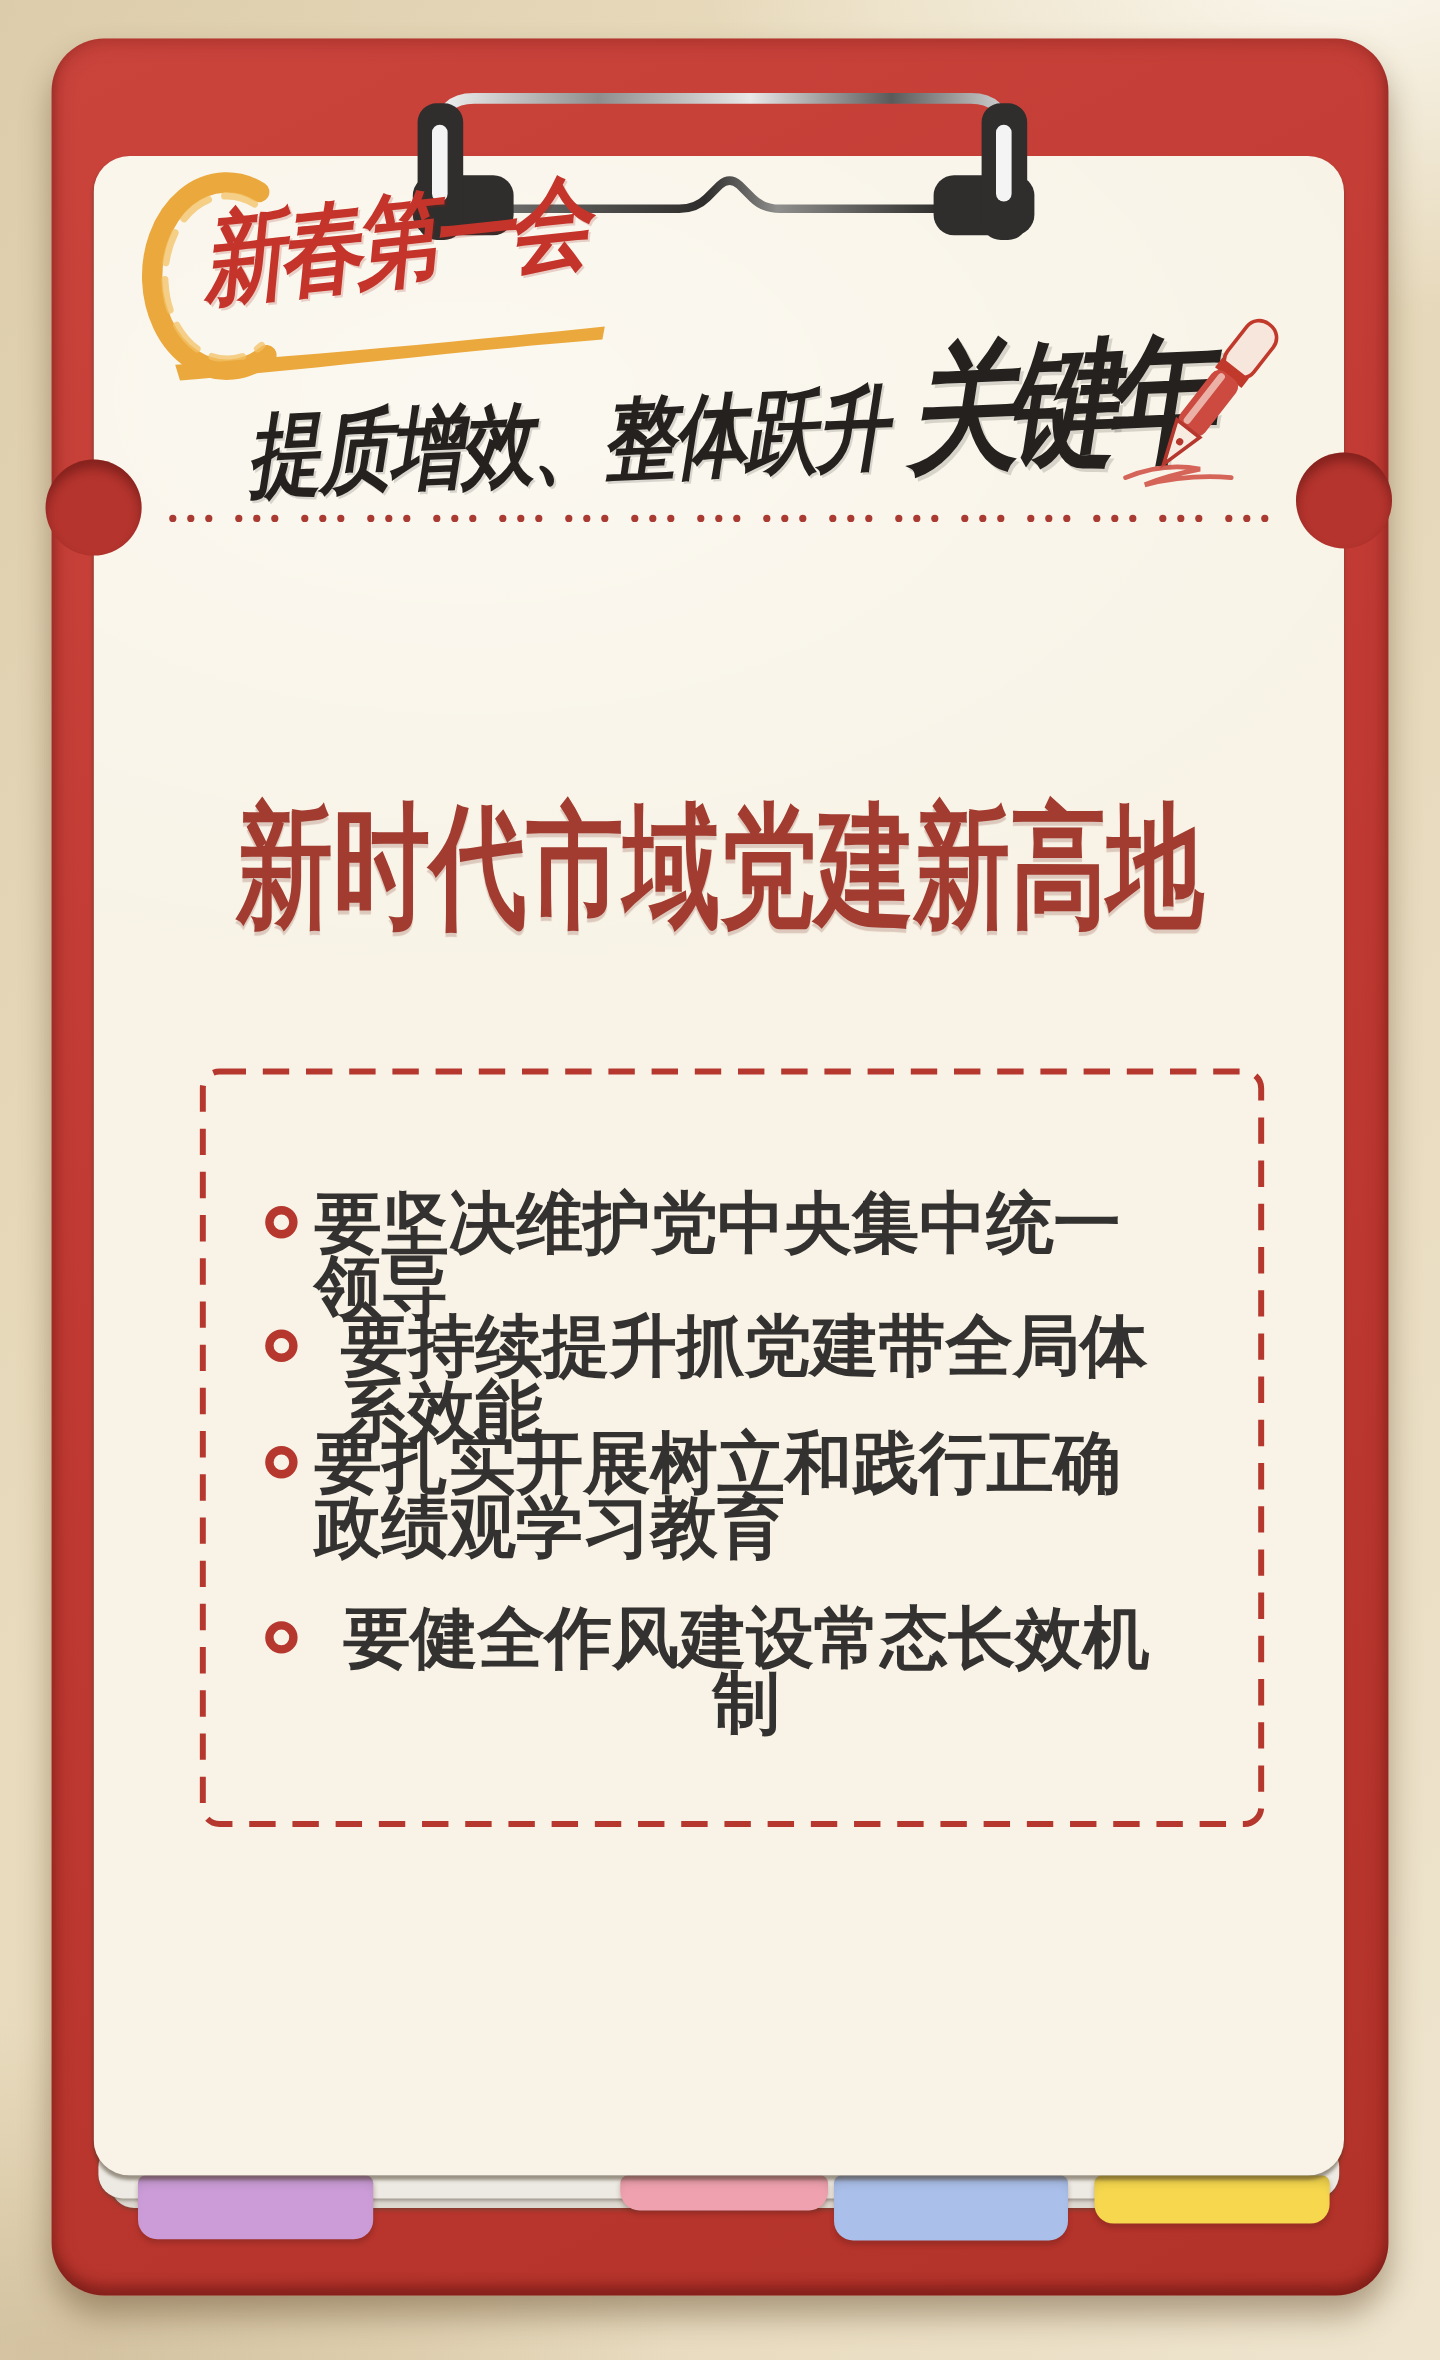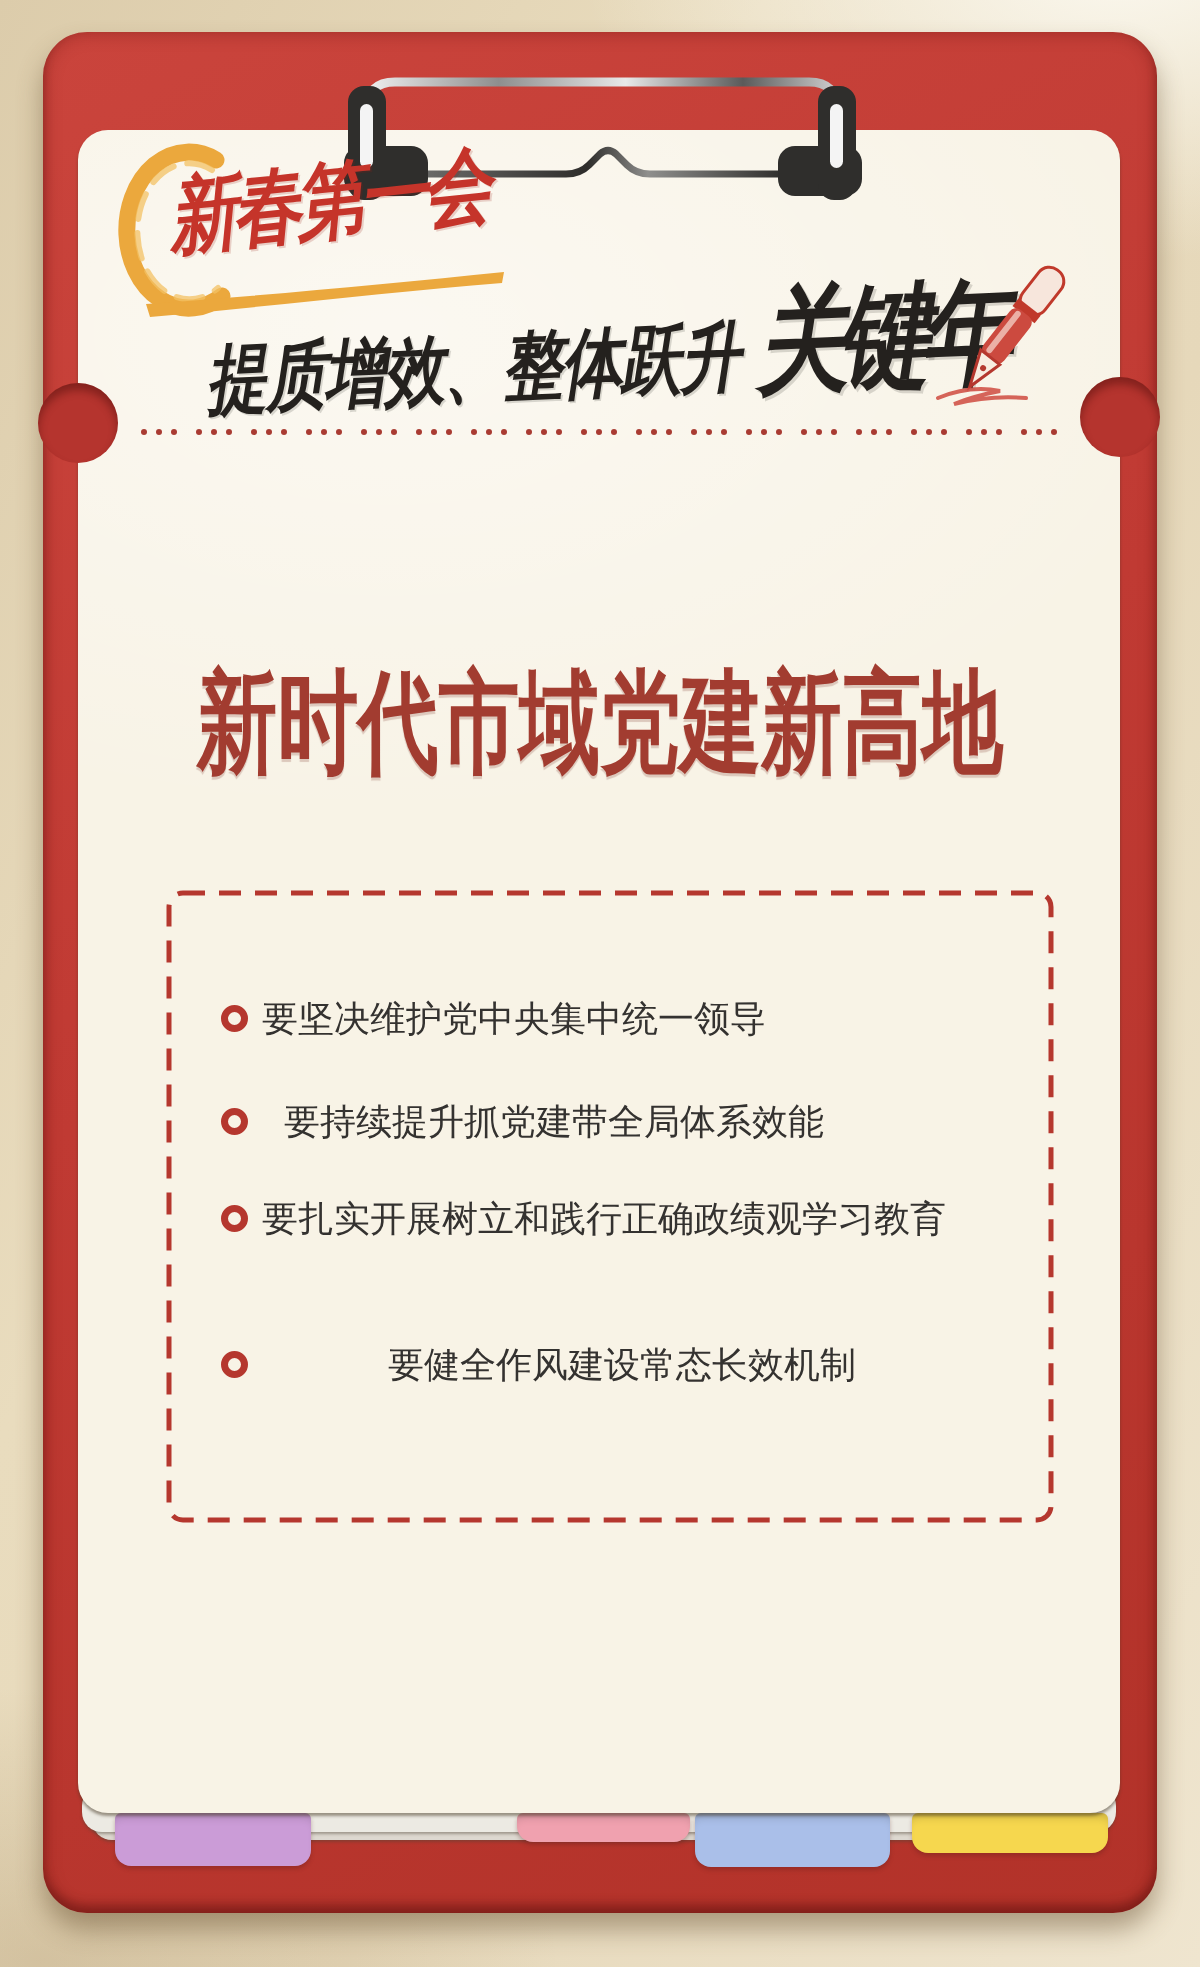--- a/index.html
+++ b/index.html
@@ -86,21 +86,21 @@
   .title{position:absolute;left:0;top:648px;width:1200px;margin:0;text-align:center;
     font-family:"Liberation Serif",serif;font-size:112px;font-weight:900;
     color:var(--title-red);transform:scaleX(.72);transform-origin:center top;
     letter-spacing:0;text-shadow:0 3px 1px rgba(110,30,20,.2);white-space:nowrap;}
 
   
   .dash-box{position:absolute;left:166px;top:890px;}
   .item{position:absolute;left:221px;display:flex;gap:14px;}
   .ring{flex:0 0 auto;width:13px;height:13px;border:7px solid var(--accent-red);
     border-radius:50%;margin-top:13px;}
-  .item-text{margin:0;width:720px;font-size:36px;line-height:54px;font-weight:400;
+  .item-text{margin:0;width:720px;font-size:56px;line-height:54px;font-weight:700;
     color:var(--text-dark);letter-spacing:0;}
   .item-1{top:992px;} .item-2{top:1095px;gap:36px;} .item-3{top:1192px;} .item-4{top:1338px;text-align:center;}
 </style>
 </head>
 <body>
 
 <div class="stage">
   <div class="board"></div>
 
   <div class="sheet sheet2"></div>

